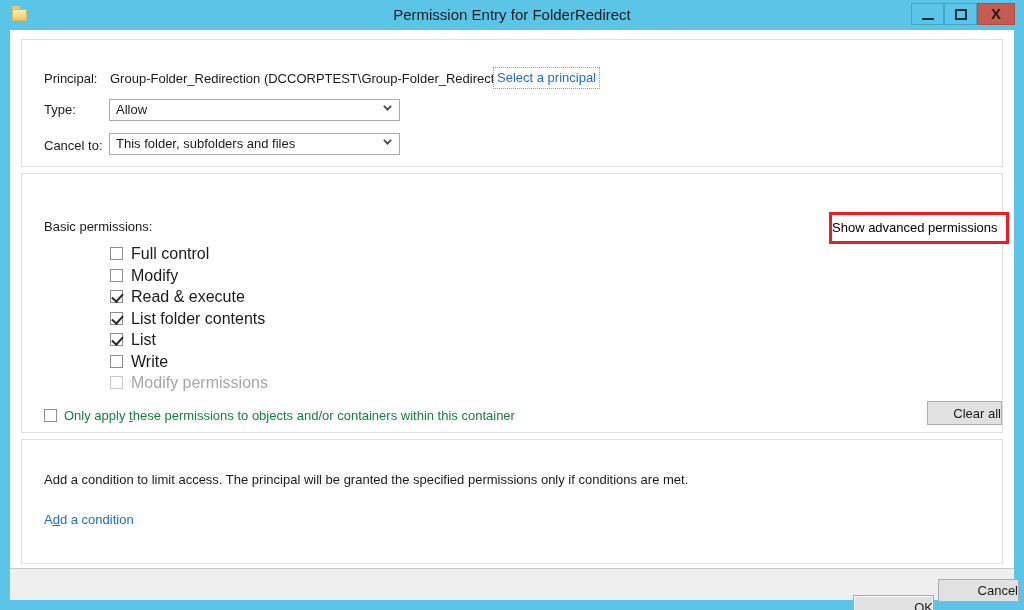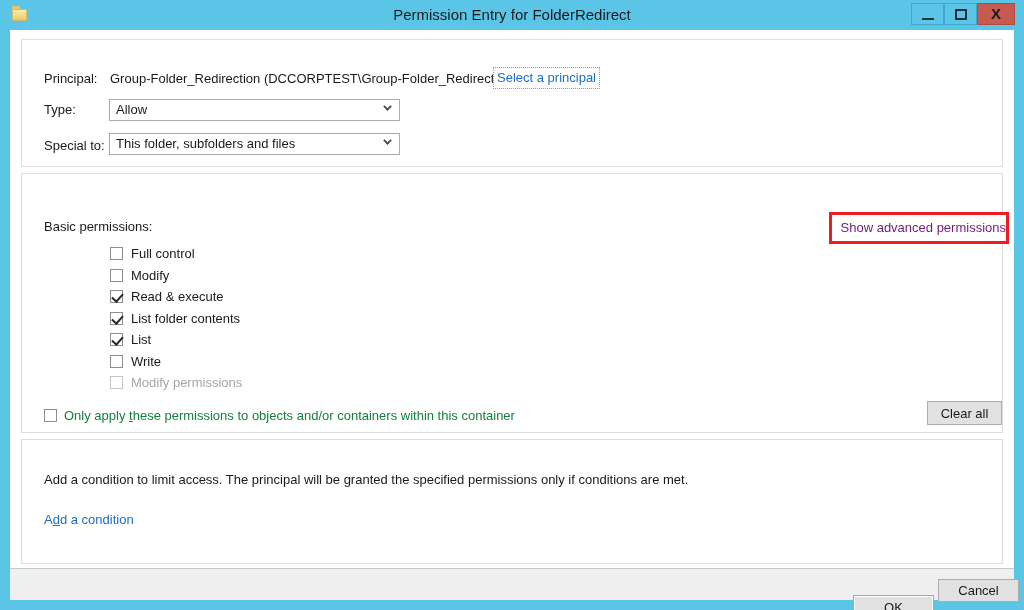--- a/index.html
+++ b/index.html
@@ -198,23 +198,23 @@
     width: 180px; height: 32px;
     border: 3px solid #EE1C25;
     background: #FFFFFF;
     box-sizing: border-box;
   }
   #link-advanced {
     position: absolute;
     left: 0; top: 0;
     width: 100%; height: 100%;
     line-height: 26px;
-    text-align: right;
-    font-size: 13px;
-    color: #701a75;
+    text-align: left;
+    font-size: 13px;
+    color: #000000;
     white-space: nowrap;
     cursor: pointer;
   }
 
   .perm-row {
     position: absolute;
     left: 88px;
     height: 21px;
     white-space: nowrap;
     cursor: pointer;
@@ -232,21 +232,21 @@
     position: absolute;
     left: 3px; top: 0px;
     width: 5px; height: 9px;
     border: solid #2A2A2A;
     border-width: 0 2px 2px 0;
     transform: rotate(42deg);
   }
   .perm-row .ptext {
     position: absolute;
     left: 21px; top: 0;
-    font-size: 13px;
+    font-size: 16px;
     line-height: 19px;
     color: #1A1A1A;
   }
   .perm-row.disabled .ptext { color: #A6A6A6; }
 
   #row-onlyapply {
     position: absolute;
     left: 22px; top: 233px;
     height: 20px;
     white-space: nowrap;
@@ -263,21 +263,21 @@
   .akey { text-decoration: underline; }
 
   .push-btn {
     position: absolute;
     background: #E1E1E1;
     border: 1px solid #ADADAD;
     box-sizing: border-box;
     font-family: "Liberation Sans", sans-serif;
     font-size: 13px;
     color: #1A1A1A;
-    text-align: center;
+    text-align: right;
     cursor: pointer;
     padding: 0;
   }
   #btn-clear-all { left: 905px; top: 227px; width: 75px; height: 24px; }
 
   
   #cond-desc { left: 22px; top: 32px; }
   #link-add-condition {
     position: absolute;
     left: 22px; top: 72px;
@@ -339,21 +339,21 @@
       <div class="lbl" id="lbl-principal">Principal:</div>
       <div class="static-val" id="val-principal">Group-Folder_Redirection (DCCORPTEST\Group-Folder_Redirection)</div>
       <div id="link-select-principal">Select a principal</div>
 
       <div class="lbl" id="lbl-type">Type:</div>
       <div class="combo" id="combo-type">
         <span class="ctext">Allow</span>
         <span class="chev"></span>
       </div>
 
-      <div class="lbl" id="lbl-appliesto">Special to:</div>
+      <div class="lbl" id="lbl-appliesto">Cancel to:</div>
       <div class="combo" id="combo-applies">
         <span class="ctext">This folder, subfolders and files</span>
         <span class="chev"></span>
       </div>
     </div>
 
     <div class="group-panel" id="panel-perms">
       <div class="lbl" id="lbl-basic-perms">Basic permissions:</div>
 
       <div id="advanced-highlight">

